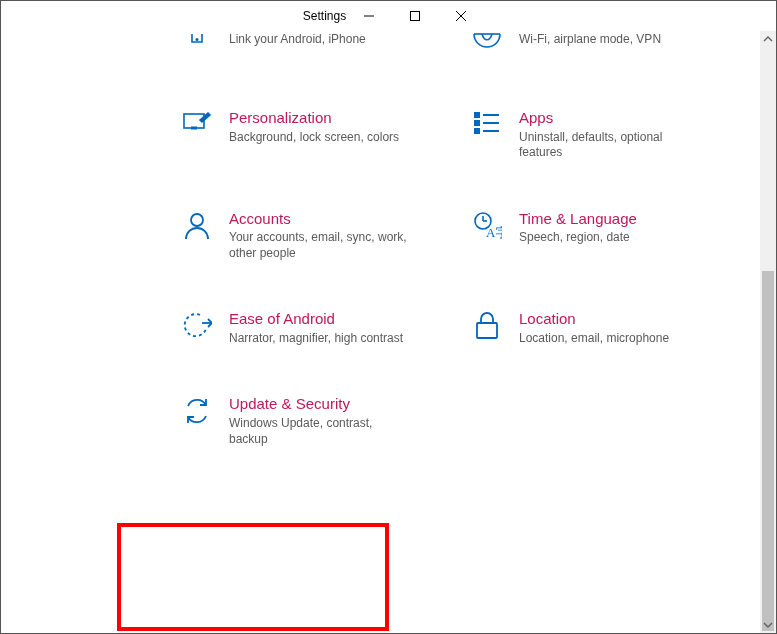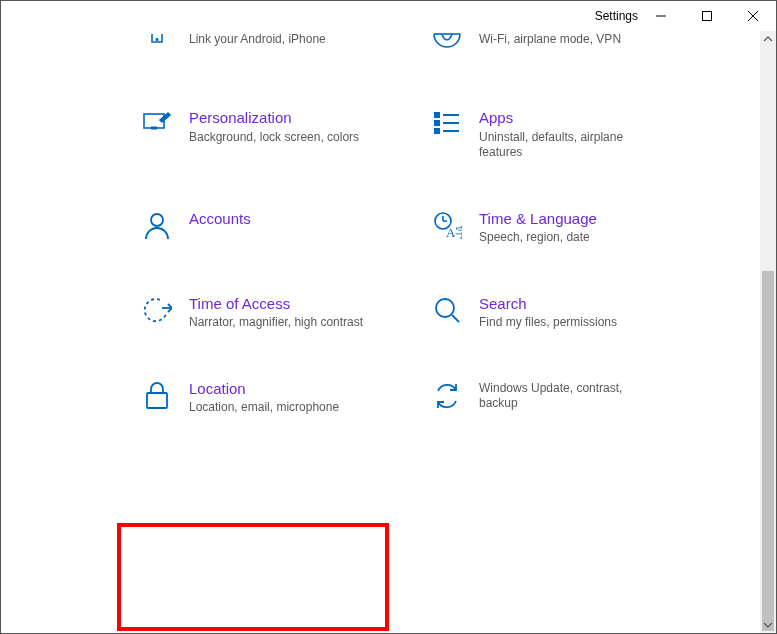--- a/index.html
+++ b/index.html
@@ -16,21 +16,21 @@
     height: 634px;
     border: 1px solid #555;
     box-sizing: border-box;
     position: relative;
     background: #fff;
   }
   .titlebar {
     height: 30px;
     display: flex;
     align-items: center;
-    justify-content: flex-end;
+    justify-content: center;
     padding-left: 10px;
     font-size: 12px;
   }
   .titlebar .title {
     color: #000;
   }
   .win-controls {
     display: flex;
     height: 100%;
   }
@@ -51,20 +51,21 @@
     bottom: 0;
     overflow: hidden;
   }
   .grid {
     display: grid;
     grid-template-columns: 270px 270px;
     column-gap: 20px;
     row-gap: 40px;
     padding: 0 0 30px 130px;
     margin-top: -5px;
+    margin-left: 40px;
   }
   .tile {
     display: flex;
     align-items: flex-start;
     cursor: default;
     padding: 4px 0 4px 6px;
     box-sizing: border-box;
   }
   .tile .icon {
     width: 40px;
@@ -77,21 +78,21 @@
   .tile .icon svg {
     stroke: #0067c0;
     fill: none;
   }
   .tile .text {
     padding-left: 12px;
     line-height: 1.3;
   }
   .tile .label {
     font-size: 15px;
-    color: #6d28d9;
+    color: #be185d;
   }
   .tile .desc {
     font-size: 12px;
     color: #5a5a5a;
     max-width: 180px;
     margin-top: 2px;
   }
   .highlight {
     position: absolute;
     border: 4px solid #ff0000;
@@ -198,33 +199,34 @@
             <rect x="2" y="3" width="4" height="4" fill="#0067c0"></rect>
             <rect x="2" y="11" width="4" height="4" fill="#0067c0"></rect>
             <rect x="2" y="19" width="4" height="4" fill="#0067c0"></rect>
             <line x1="10" y1="5" x2="26" y2="5"></line>
             <line x1="10" y1="13" x2="26" y2="13"></line>
             <line x1="10" y1="21" x2="26" y2="21"></line>
           </svg>
         </span>
         <div class="text">
           <div class="label">Apps</div>
-          <div class="desc">Uninstall, defaults, airplane features</div>
+          <div class="desc">Uninstall, defaults, optional features</div>
         </div>
       </div>
 
       <div class="tile">
         <span class="icon">
           <svg width="28" height="30" viewBox="0 0 28 30" stroke-width="1.8">
             <circle cx="14" cy="9" r="6"></circle>
             <path d="M3 28 a11 11 0 0 1 22 0"></path>
           </svg>
         </span>
         <div class="text">
           <div class="label">Accounts</div>
+          <div class="desc">Your accounts, email, sync, work, other people</div>
         </div>
       </div>
 
       <div class="tile">
         <span class="icon">
           <svg width="30" height="30" viewBox="0 0 30 30" stroke-width="1.6">
             <circle cx="11" cy="10" r="8"></circle>
             <line x1="11" y1="10" x2="11" y2="5"></line>
             <line x1="11" y1="10" x2="15" y2="10"></line>
             <text x="14" y="26" font-size="13" fill="#0067c0" stroke="none" font-family="Segoe UI">A字</text>
@@ -239,37 +241,25 @@
 
       <div class="tile">
         <span class="icon">
           <svg width="30" height="28" viewBox="0 0 30 28" stroke-width="1.8">
             <path d="M18 4 A11 11 0 1 0 24 18" stroke-dasharray="3 3"></path>
             <line x1="20" y1="12" x2="30" y2="12"></line>
             <polyline points="26,8 30,12 26,16"></polyline>
           </svg>
         </span>
         <div class="text">
-          <div class="label">Time of Access</div>
+          <div class="label">Ease of Android</div>
           <div class="desc">Narrator, magnifier, high contrast</div>
         </div>
       </div>
 
-      <div class="tile">
-        <span class="icon">
-          <svg width="28" height="28" viewBox="0 0 28 28" stroke-width="1.8">
-            <circle cx="12" cy="12" r="9"></circle>
-            <line x1="19" y1="19" x2="26" y2="26"></line>
-          </svg>
-        </span>
-        <div class="text">
-          <div class="label">Search</div>
-          <div class="desc">Find my files, permissions</div>
-        </div>
-      </div>
 
       <div class="tile">
         <span class="icon">
           <svg width="26" height="30" viewBox="0 0 26 30" stroke-width="1.8">
             <rect x="3" y="12" width="20" height="15" rx="1"></rect>
             <path d="M7 12 V8 a6 6 0 0 1 12 0 V12"></path>
           </svg>
         </span>
         <div class="text">
           <div class="label">Location</div>
@@ -280,20 +270,21 @@
       <div class="tile">
         <span class="icon">
           <svg width="30" height="30" viewBox="0 0 30 30" stroke-width="1.8">
             <path d="M6 10 A10 10 0 0 1 24 9"></path>
             <polyline points="24,3 24,9 18,9"></polyline>
             <path d="M24 20 A10 10 0 0 1 6 21"></path>
             <polyline points="6,27 6,21 12,21"></polyline>
           </svg>
         </span>
         <div class="text">
+          <div class="label">Update &amp; Security</div>
           <div class="desc">Windows Update, contrast, backup</div>
         </div>
       </div>
 
       <div></div>
 
     </div>
   </div>
 
   <div class="highlight" style="left:116px; top:522px; width:264px; height:100px;"></div>

